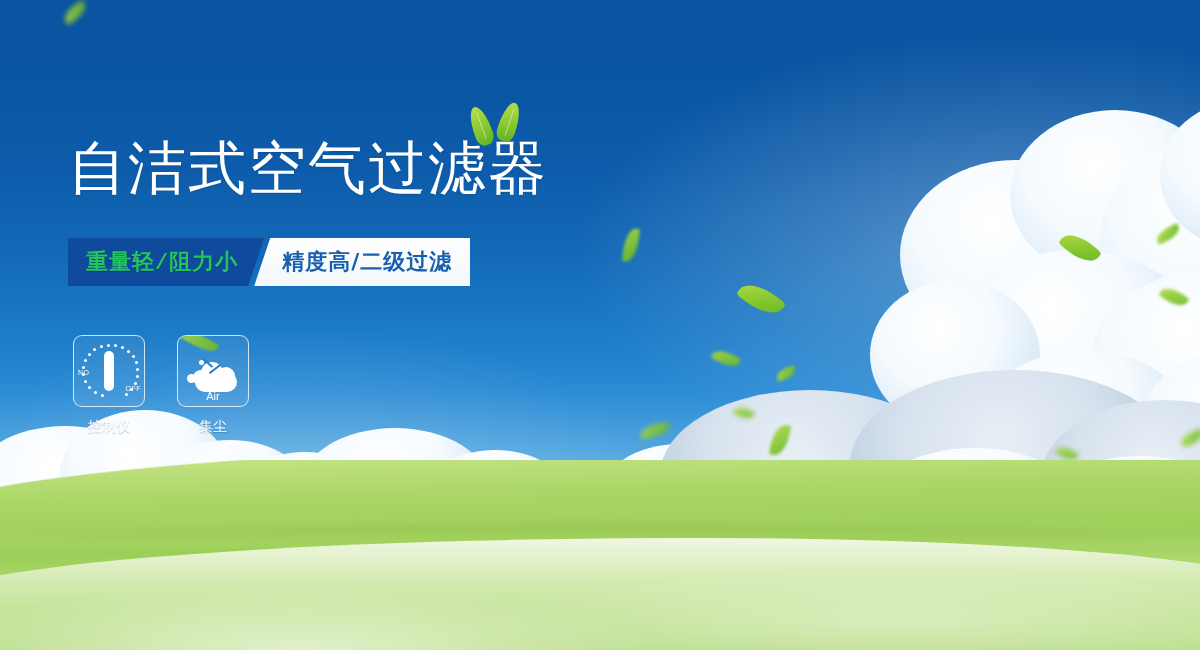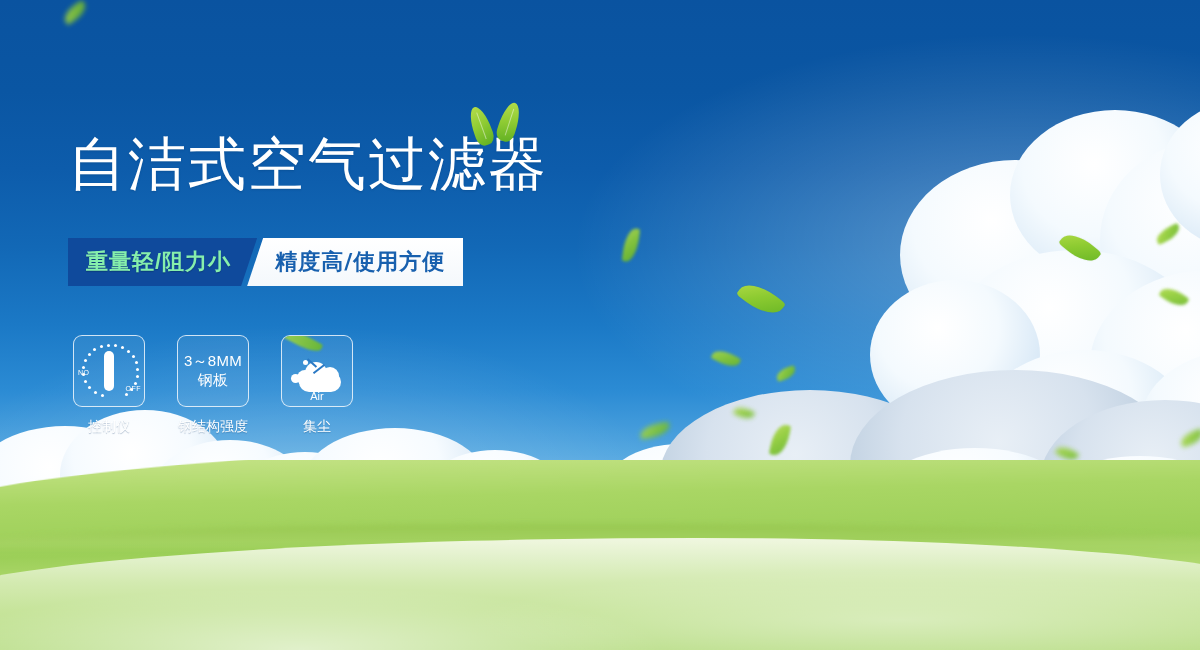--- a/index.html
+++ b/index.html
@@ -112,21 +112,21 @@
     left:68px; top:140px;
     z-index:6;
   }
   .main-title{
     margin:0;
     font-size:58px;
     line-height:1;
     letter-spacing:2px;
     color:#ffffff;
     font-weight:300;
-    font-family:Liberation Mono, monospace;
+    font-family:Liberation Serif, serif;
     text-shadow:0 1px 2px rgba(4,50,100,0.25);
     white-space:nowrap;
   }
   .sprout{
     position:absolute;
     left:398px; top:-38px;
     width:70px; height:48px;
     z-index:7;
     pointer-events:none;
   }
@@ -147,27 +147,27 @@
   .subtitle-bar{
     position:absolute;
     left:68px; top:238px;
     height:48px;
     display:flex;
     z-index:6;
   }
   .sub-left{
     position:relative;
     background:#0f4a9c;
-    color:#86efac;
+    color:#22c55e;
     font-size:22px;
     font-weight:bold;
     letter-spacing:1px;
     display:flex;align-items:center;
     padding:0 26px 0 18px;
-    font-family:Liberation Sans, sans-serif;
+    font-family:Liberation Mono, monospace;
     clip-path:polygon(0 0, 100% 0, calc(100% - 16px) 100%, 0 100%);
     text-shadow:0 1px 1px rgba(0,20,50,0.3);
   }
   .sub-right{
     position:relative;
     margin-left:-10px;
     background:linear-gradient(180deg,#ffffff 0%,#f4f8fc 100%);
     color:#1860ae;
     font-size:22px;
     font-weight:bold;
@@ -334,21 +334,21 @@
           <div class="vein"></div>
         </div>
       <div class="leaf-r">
           <div class="vein"></div>
         </div>
     </div>
   </div>
 
   <div class="subtitle-bar">
     <div class="sub-left">重量轻/阻力小</div>
-    <div class="sub-right">精度高/使用方便</div>
+    <div class="sub-right">精度高/二级过滤</div>
   </div>
 
   <div class="features">
 
     <div class="feature">
       <div class="feature-box">
         <div class="dial">
           <span class="dot" style="left:28px;top:2px;"></span>
           <span class="dot" style="left:35px;top:2px;"></span>
           <span class="dot" style="left:42px;top:4px;"></span>
@@ -373,29 +373,20 @@
           <div class="knob"></div>
           <span class="no">NO</span>
           <span class="off">OFF</span>
         </div>
       </div>
       <div class="feature-label">控制仪</div>
     </div>
 
 
 
-    <div class="feature">
-      <div class="feature-box">
-        <div class="feature-text">
-          <div>3～8MM</div>
-          <div class="cn">钢板</div>
-        </div>
-      </div>
-      <div class="feature-label">钢结构强度</div>
-    </div>
 
     <div class="feature">
       <div class="feature-box">
         <div class="cloudicon-wrap">
           <div class="icon-leaf"></div>
           <div class="cloudicon">
             <div class="b3"></div>
               <div class="b1"></div>
               <div class="b2"></div>
             <div class="body"></div>

